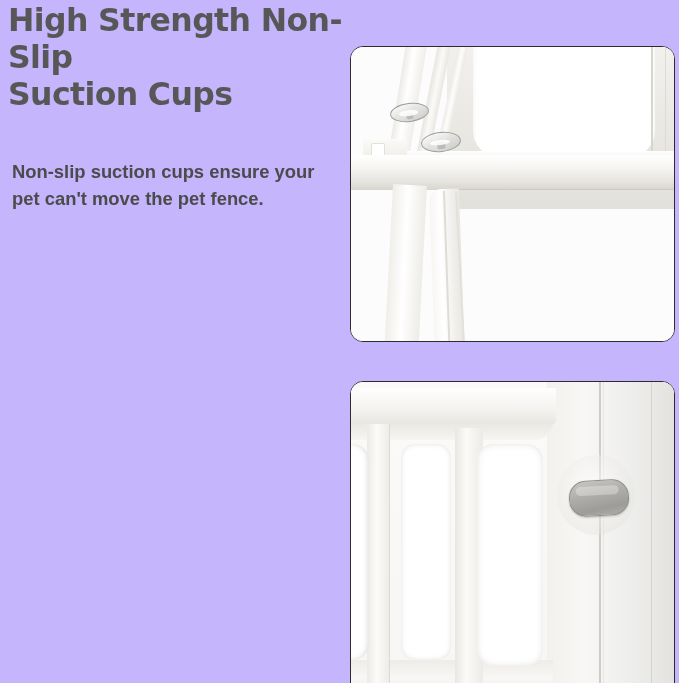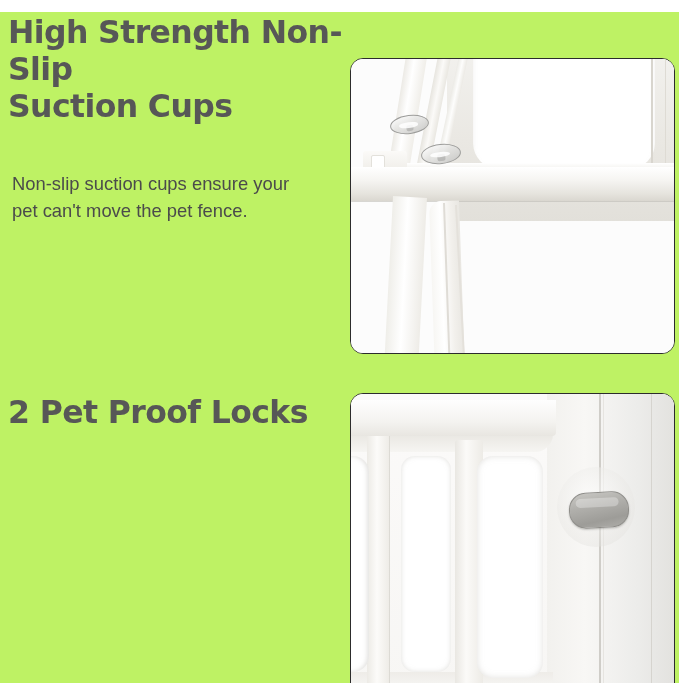--- a/index.html
+++ b/index.html
@@ -12,22 +12,21 @@
     height: 683px;
     position: relative;
     overflow: hidden;
     font-family: "Liberation Sans", sans-serif;
     -webkit-font-smoothing: antialiased;
   }
 
   .page {
     position: absolute;
     inset: 0;
-    background: #bef264;
-    margin-top: 12px;
+    background: #c4b5fd;
   }
 
   
   .feature-heading {
     position: absolute;
     left: 8px;
     color: #575757;
     font-family: "DejaVu Sans", sans-serif;
     font-weight: bold;
     letter-spacing: -0.6px;
@@ -44,21 +43,21 @@
     top: 382px;
     width: 335px;
     font-size: 31.5px;
   }
 
   .feature-body {
     position: absolute;
     left: 12px;
     color: #4b4b4b;
     font-family: "Liberation Sans", sans-serif;
-    font-weight: normal;
+    font-weight: bold;
     font-size: 18.4px;
     line-height: 1.47;
     margin: 0;
     white-space: pre-line;
   }
   #body-1 { top: 158px; width: 330px; }
   #body-2 { top: 481px; width: 330px; }
 
   
   .photo-panel {
@@ -475,21 +474,20 @@
         <div class="cup-stem"></div>
         <div class="cup-gleam"></div>
       </div>
       <div class="suction-cup" id="suction-cup-2">
         <div class="cup-stem"></div>
         <div class="cup-gleam"></div>
       </div>
     </div>
   </div>
 
-  <h1 class="feature-heading" id="heading-2">2 Pet Proof Locks</h1>
 
 
   <div class="photo-panel" id="panel-lock">
     <div class="photo-stage">
       <div class="p2-bg"></div>
       <div class="p2-door"></div>
       <div class="p2-door-seam"></div>
       <div class="p2-door-seam-b"></div>
       <div class="p2-door-edge"></div>
 

